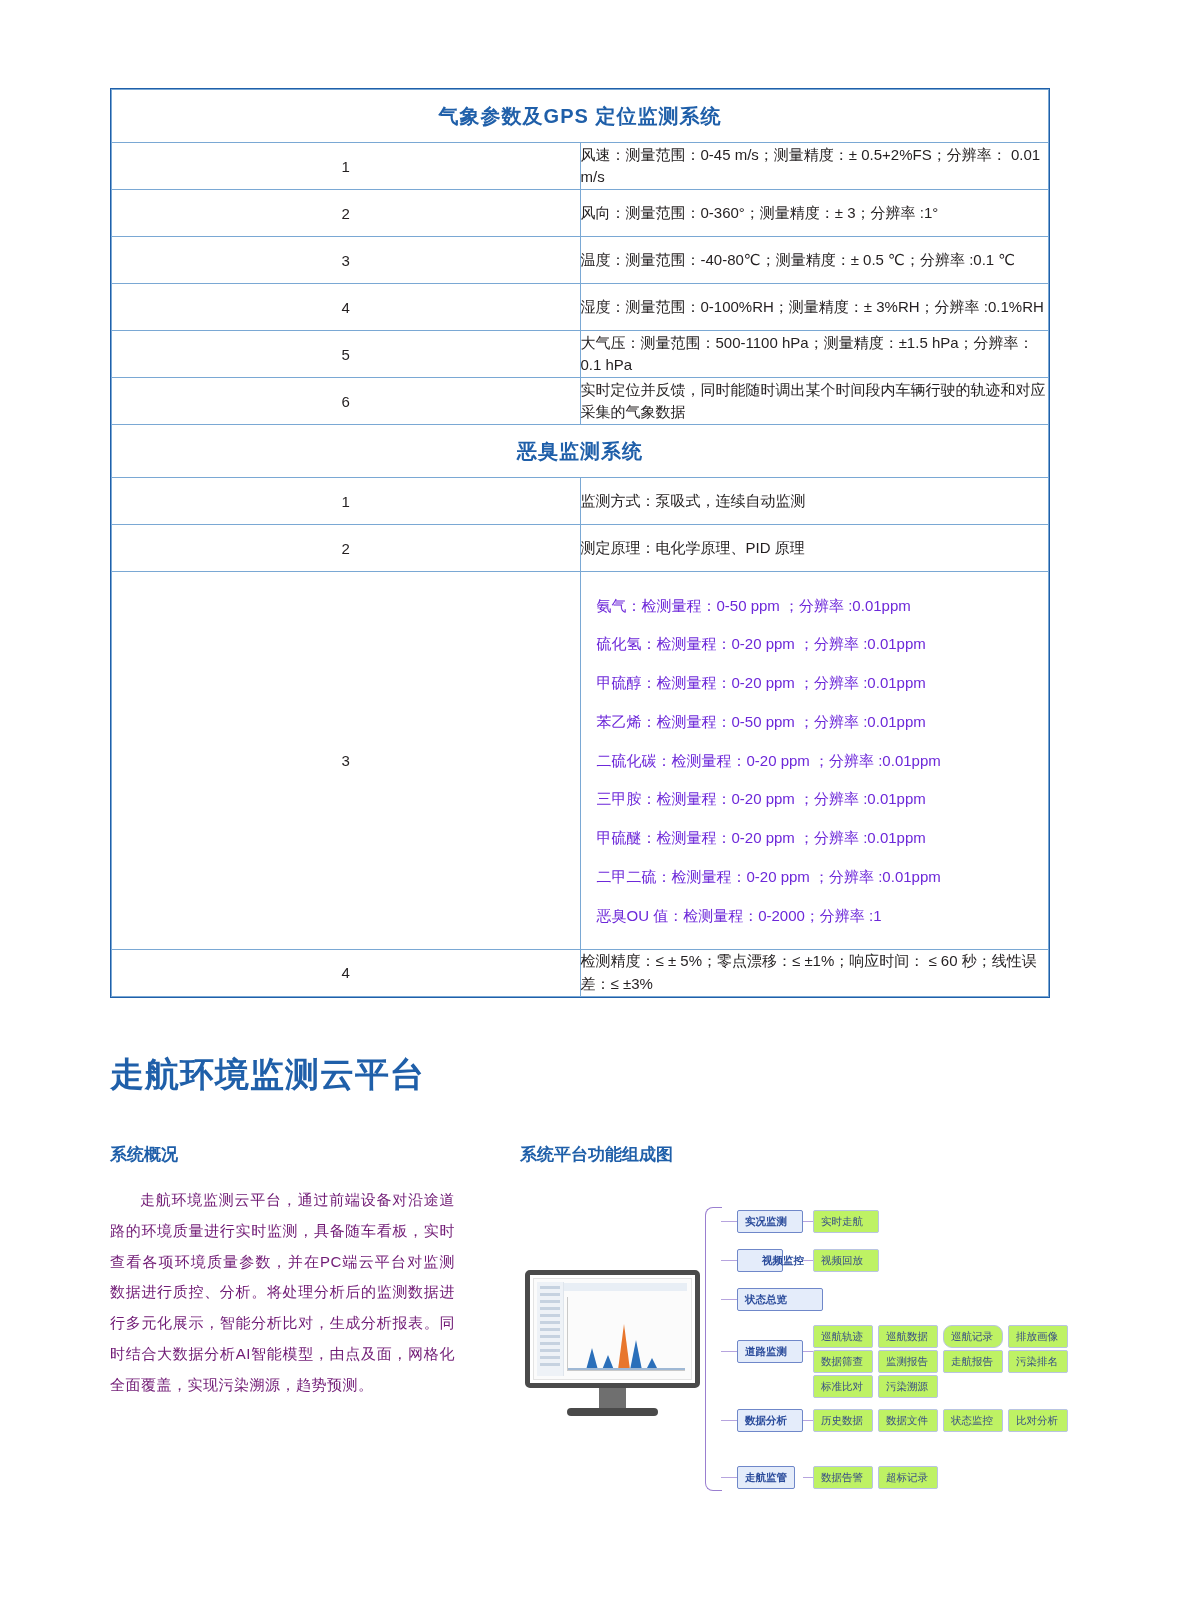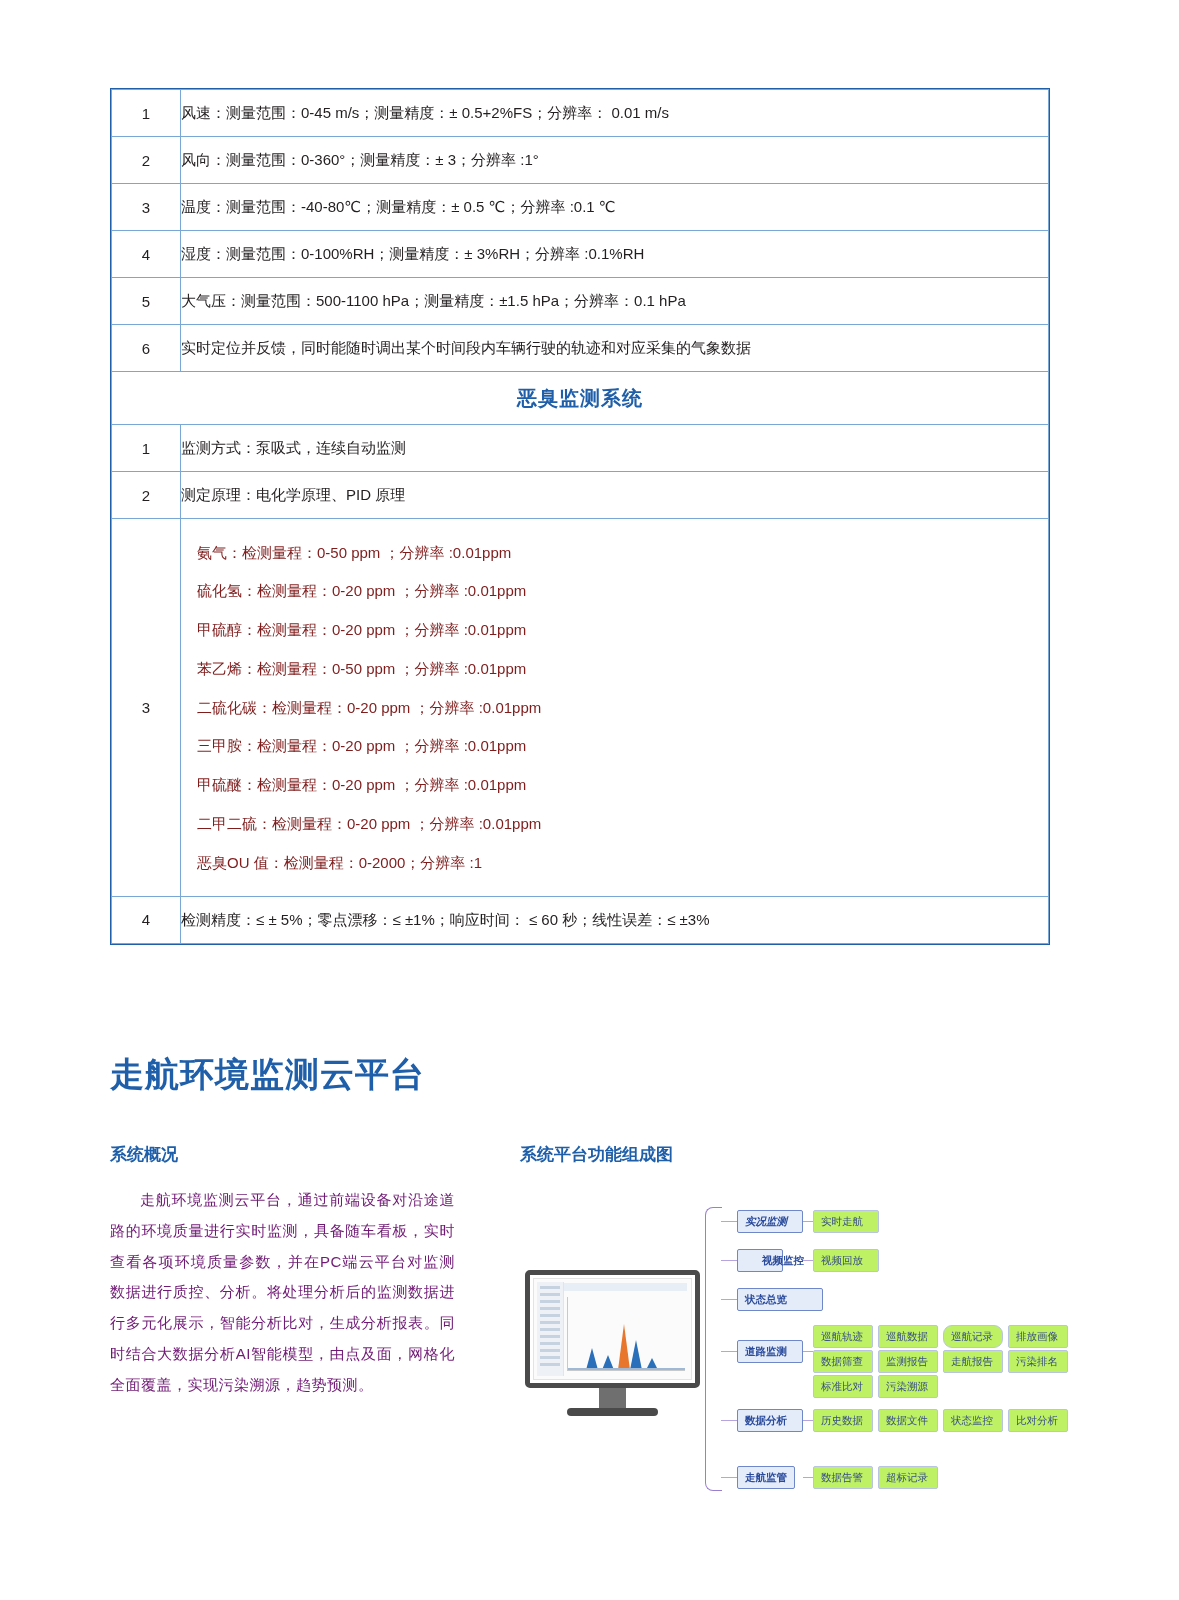--- a/index.html
+++ b/index.html
@@ -59,21 +59,21 @@
     color: #231f20;
     border-right: none;
   }
   tr.row td { height: 46px; }
 
   .multi-list { padding: 14px 0 14px 16px; }
   .multi-list div {
     font-size: 15px;
     line-height: 1.45;
     padding: 8.5px 0;
-    color: #7f1d1d;
+    color: #6d28d9;
   }
 
   
   .platform-title {
     position: absolute;
     left: 110px;
     top: 1052px;
     font-size: 34px;
     font-weight: bold;
     color: #1f5fa9;
@@ -225,20 +225,23 @@
     background: #b6a4de;
     height: 1px;
   }
 </style>
 </head>
 <body>
 
 <div class="spec-table-wrap">
   <table class="spec">
     <tbody>
+      <tr class="sec-head">
+        <td colspan="2">气象参数及GPS 定位监测系统</td>
+      </tr>
       <tr class="row">
         <td class="num">1</td>
         <td class="txt">风速：测量范围：0-45 m/s；测量精度：± 0.5+2%FS；分辨率： 0.01 m/s</td>
       </tr>
       <tr class="row">
         <td class="num">2</td>
         <td class="txt">风向：测量范围：0-360°；测量精度：± 3；分辨率 :1°</td>
       </tr>
       <tr class="row">
         <td class="num">3</td>
@@ -327,21 +330,21 @@
         </div>
       </div>
     </div>
     <div class="neck"></div>
     <div class="base-stand"></div>
   </div>
 
   <div class="brace"></div>
 
   <div class="connector" style="left:221px; top:36px; width:16px;"></div>
-  <div class="node primary" style="left:237px; top:25px; width:66px;font-style:italic;">实况监测</div>
+  <div class="node primary" style="left:237px; top:25px; width:66px;">实况监测</div>
   <div class="connector" style="left:303px; top:36px; width:10px;"></div>
   <div class="node leaf" style="left:313px; top:25px; width:66px;">实时走航</div>
 
   <div class="connector" style="left:221px; top:75px; width:16px;"></div>
   <div class="node primary" style="left:237px; top:64px; width:46px;padding-left:24px;">视频监控</div>
   <div class="connector" style="left:303px; top:75px; width:10px;"></div>
   <div class="node leaf" style="left:313px; top:64px; width:66px;">视频回放</div>
 
   <div class="connector" style="left:221px; top:114px; width:16px;"></div>
   <div class="node primary" style="left:237px; top:103px; width:86px;">状态总览</div>

